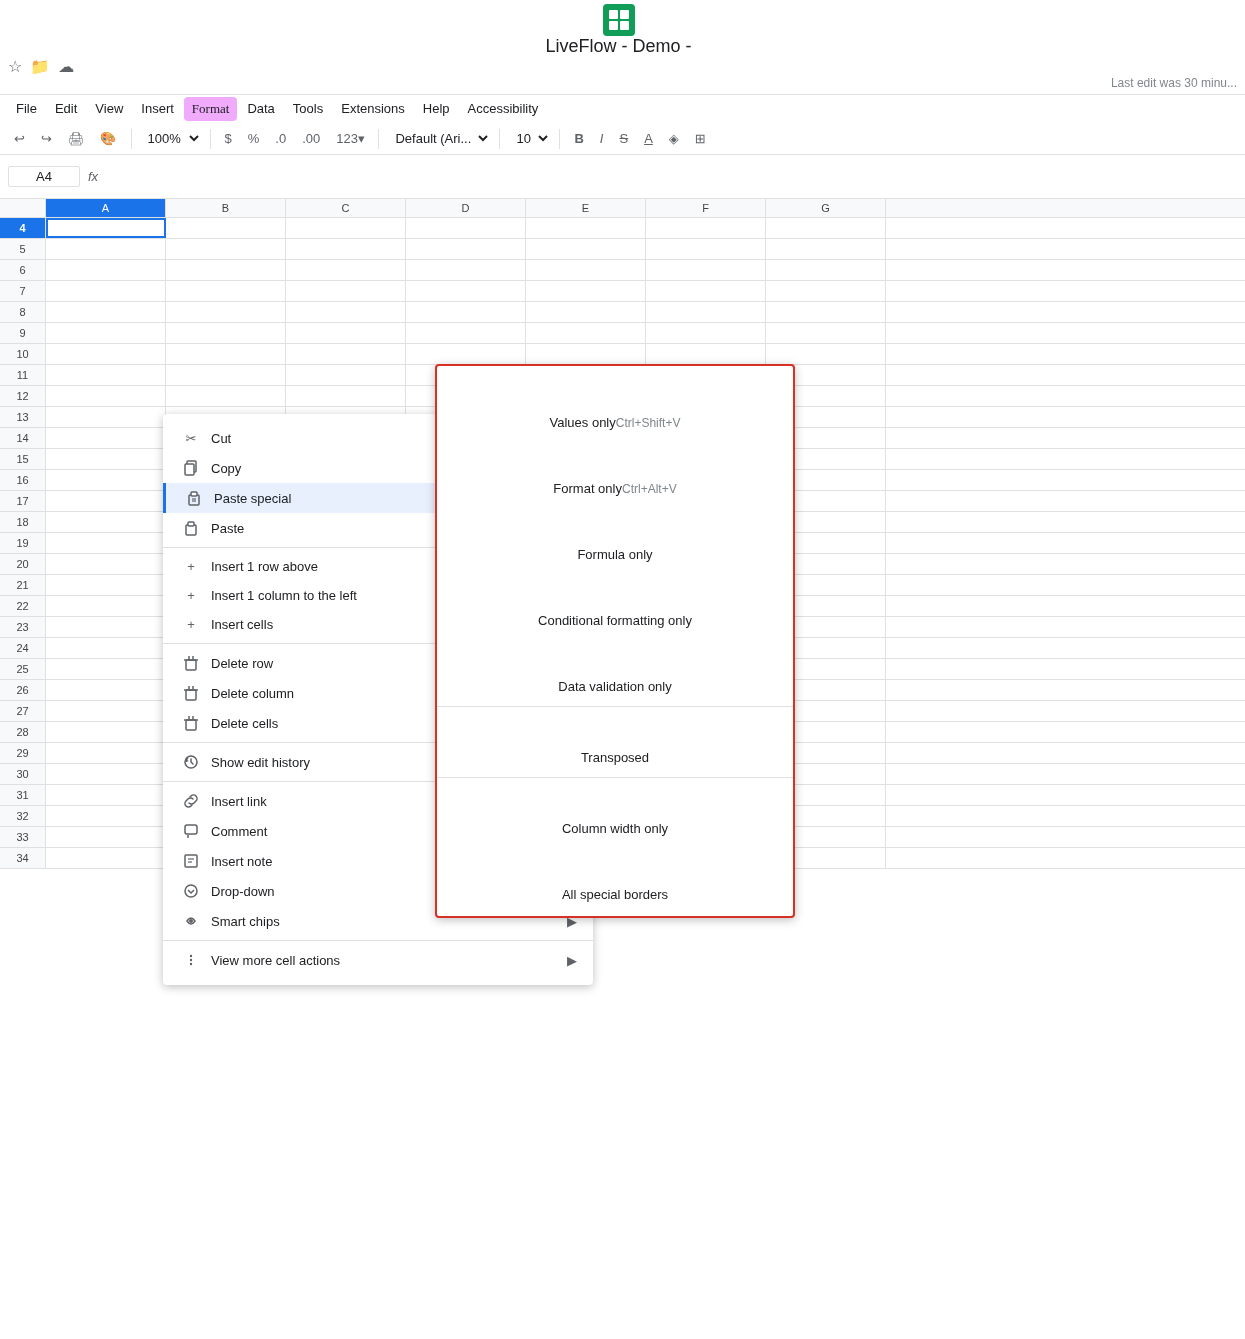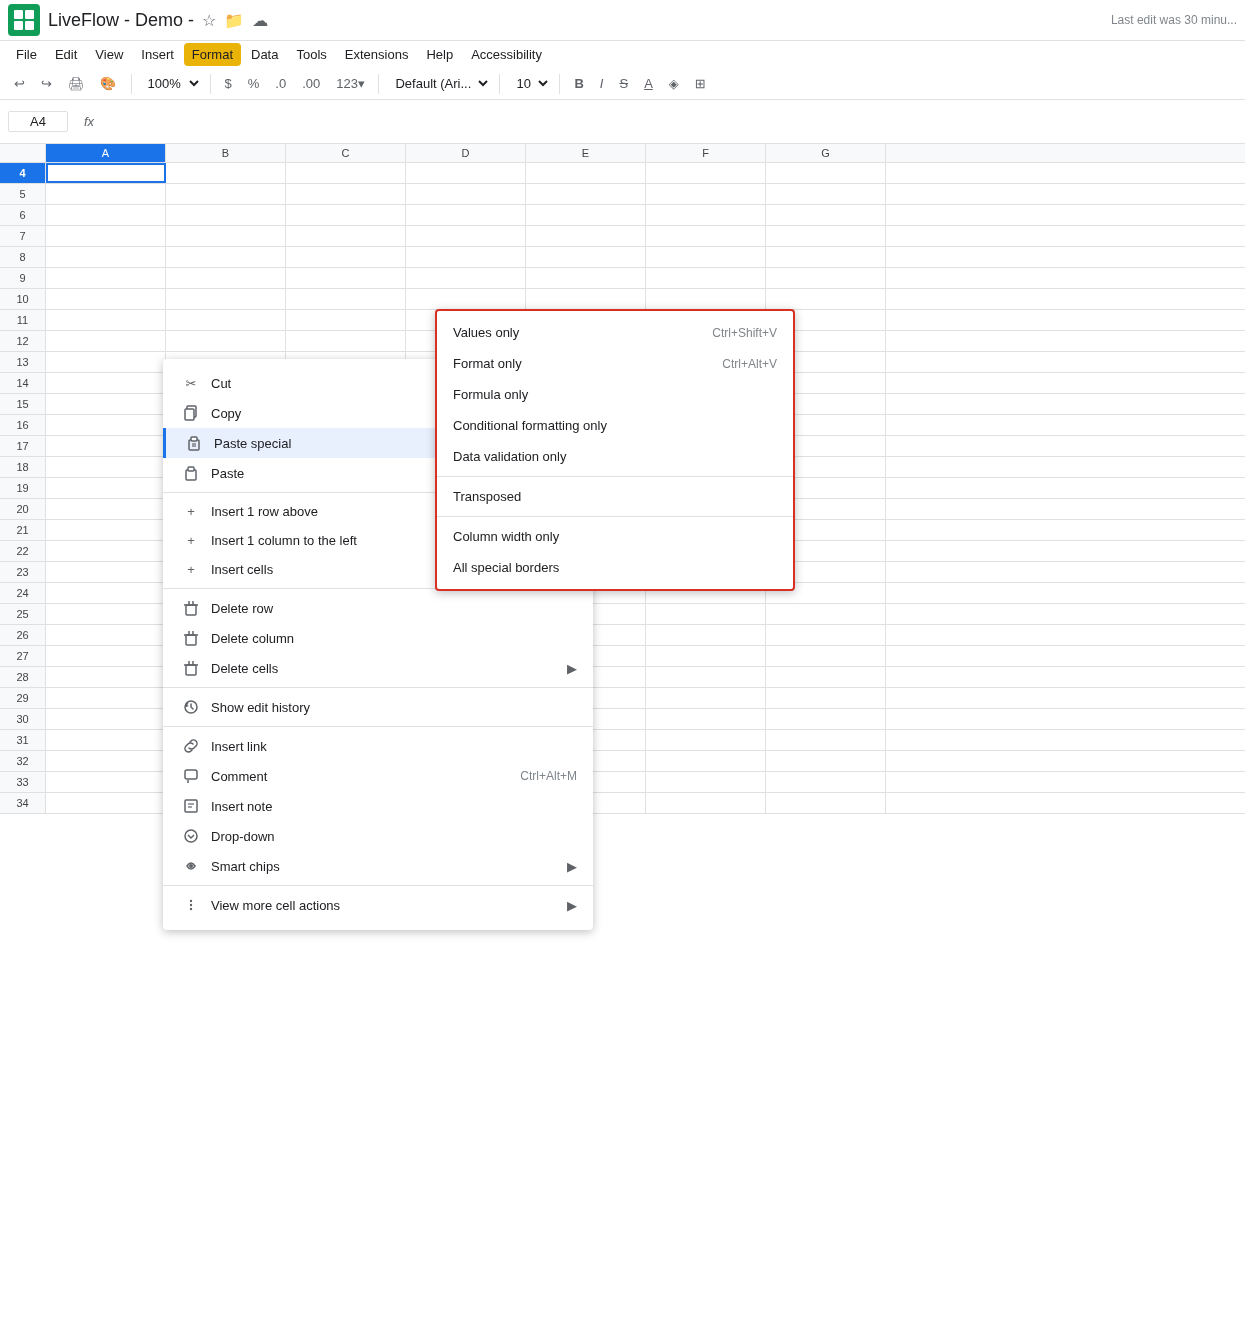--- a/index.html
+++ b/index.html
@@ -1,41 +1,41 @@
 <!DOCTYPE html>
 <html><head>
   <meta charset="utf-8">
   <style>
     * { margin: 0; padding: 0; box-sizing: border-box; }
     body { font-family: Arial, sans-serif; font-size: 13px; background: #fff; overflow: hidden; width: 1245px; min-height: 1339px; }
 
     
-    .top-bar { display: flex; align-items: center; padding: 4px 8px; border-bottom: 1px solid #e0e0e0; background: #fff; }
+    .top-bar { display: flex; align-items: center; padding: 4px 8px; border-bottom: 1px solid #e0e0e0; background: #fff; flex-direction: column; }
     .app-icon { width: 32px; height: 32px; background: #0f9d58; border-radius: 4px; display: flex; align-items: center; justify-content: center; margin-right: 8px; }
     .app-icon-inner { width: 20px; height: 20px; display: grid; grid-template-columns: 1fr 1fr; gap: 2px; }
     .app-icon-cell { background: white; border-radius: 1px; }
     .app-title { font-size: 18px; color: #202124; margin-right: 8px; }
     .top-icons { display: flex; gap: 8px; align-items: center; margin-right: auto; }
     .top-icon { font-size: 16px; color: #5f6368; cursor: pointer; }
     .last-edit { font-size: 12px; color: #80868b; margin-left: auto; }
 
     
     .menu-bar { display: flex; padding: 2px 8px; gap: 2px; background: #fff; }
     .menu-item { padding: 4px 8px; font-size: 13px; color: #202124; cursor: pointer; border-radius: 4px; }
-    .menu-item.active { background: #eab308; }
+    .menu-item.active { background: #f0abfc; font-family: Liberation Serif, serif; }
 
     
     .toolbar { display: flex; align-items: center; padding: 4px 8px; border-bottom: 1px solid #e0e0e0; gap: 4px; background: #fff; }
     .toolbar-btn { padding: 4px 6px; border: none; background: none; cursor: pointer; color: #5f6368; font-size: 13px; border-radius: 4px; }
     .toolbar-sep { width: 1px; height: 20px; background: #e0e0e0; margin: 0 4px; }
     .toolbar-select { border: none; background: none; font-size: 13px; color: #202124; cursor: pointer; padding: 2px 4px; }
 
     
     .formula-bar { display: flex; align-items: center; padding: 2px 8px; border-bottom: 1px solid #e0e0e0; background: #fff; }
-    .cell-ref { width: 60px; font-size: 13px; color: #202124; padding: 2px 4px; border: 1px solid #e0e0e0; border-radius: 2px; margin-right: 8px; text-align: center; }
+    .cell-ref { width: 72px; font-size: 13px; color: #202124; padding: 2px 4px; border: 1px solid #e0e0e0; border-radius: 2px; text-align: center; }
     .fx-label { color: #5f6368; font-size: 13px; margin: 12px 8px; font-style: italic; }
 
     
     .spreadsheet { display: flex; flex-direction: column; background: #fff; position: relative; }
     .col-headers { display: flex; background: #f8f9fa; border-bottom: 1px solid #e0e0e0; }
     .row-num-header { width: 46px; min-width: 46px; border-right: 1px solid #e0e0e0; background: #f8f9fa; }
     .col-header { width: 120px; min-width: 120px; text-align: center; font-size: 11px; color: #444; border-right: 1px solid #e0e0e0; padding: 3px 0; }
     .col-header.selected { background: #1a73e8; color: white; }
     .spreadsheet-rows { display: flex; flex-direction: column; }
     .spreadsheet-row { display: flex; border-bottom: 1px solid #e0e0e0; height: 21px; }
@@ -83,25 +83,26 @@
       background: #fff;
       border-radius: 4px;
       box-shadow: 0 2px 10px rgba(0,0,0,0.25);
       z-index: 101;
       padding: 6px 0;
       border: 2px solid #d93025;
     }
     .submenu-item {
       display: flex;
       align-items: center;
-      justify-content: space-between;
+      justify-content: center;
       padding: 8px 16px;
       cursor: pointer;
       font-size: 13px;
       color: #202124;
+      margin-top: 35px;
     }
     .submenu-sep { height: 1px; background: #e0e0e0; margin: 4px 0; }
     .submenu-shortcut { color: #80868b; font-size: 12px; }
   </style>
 </head>
 <body>
 
 <div class="top-bar">
   <div class="app-icon">
     <div class="app-icon-inner">

